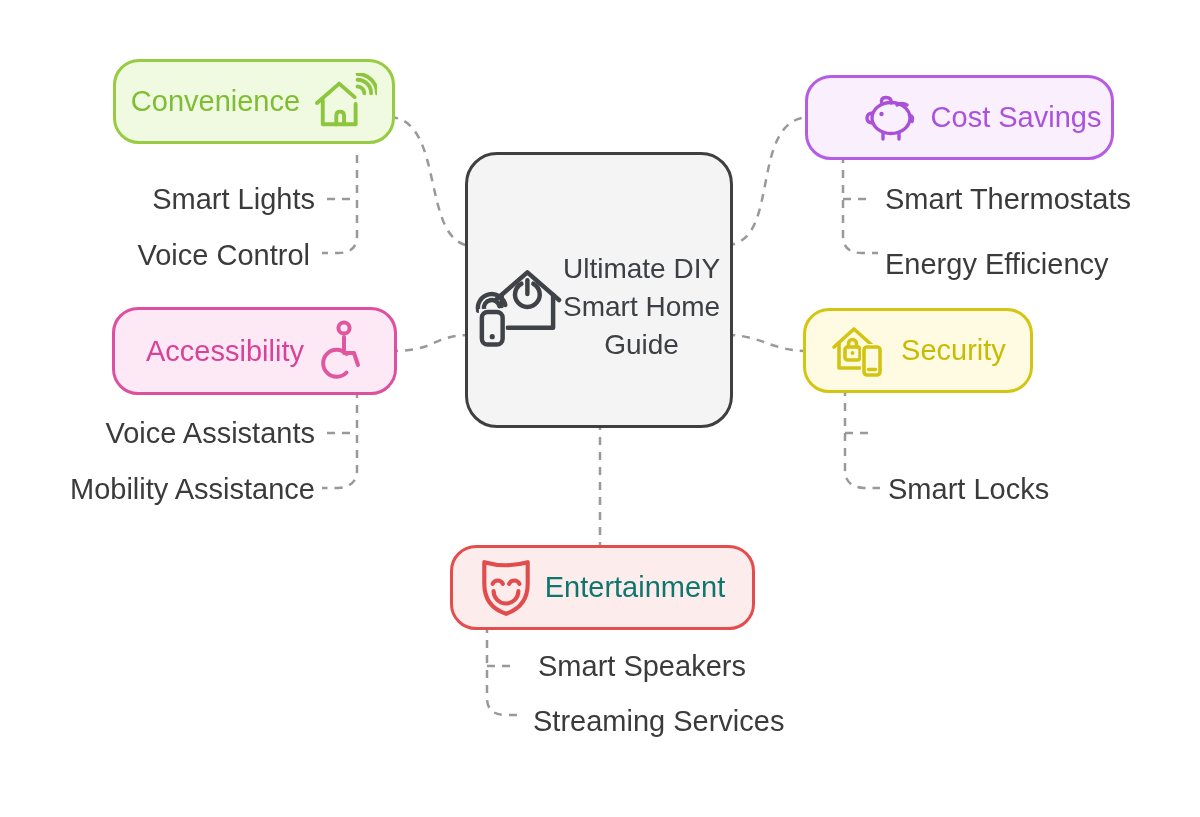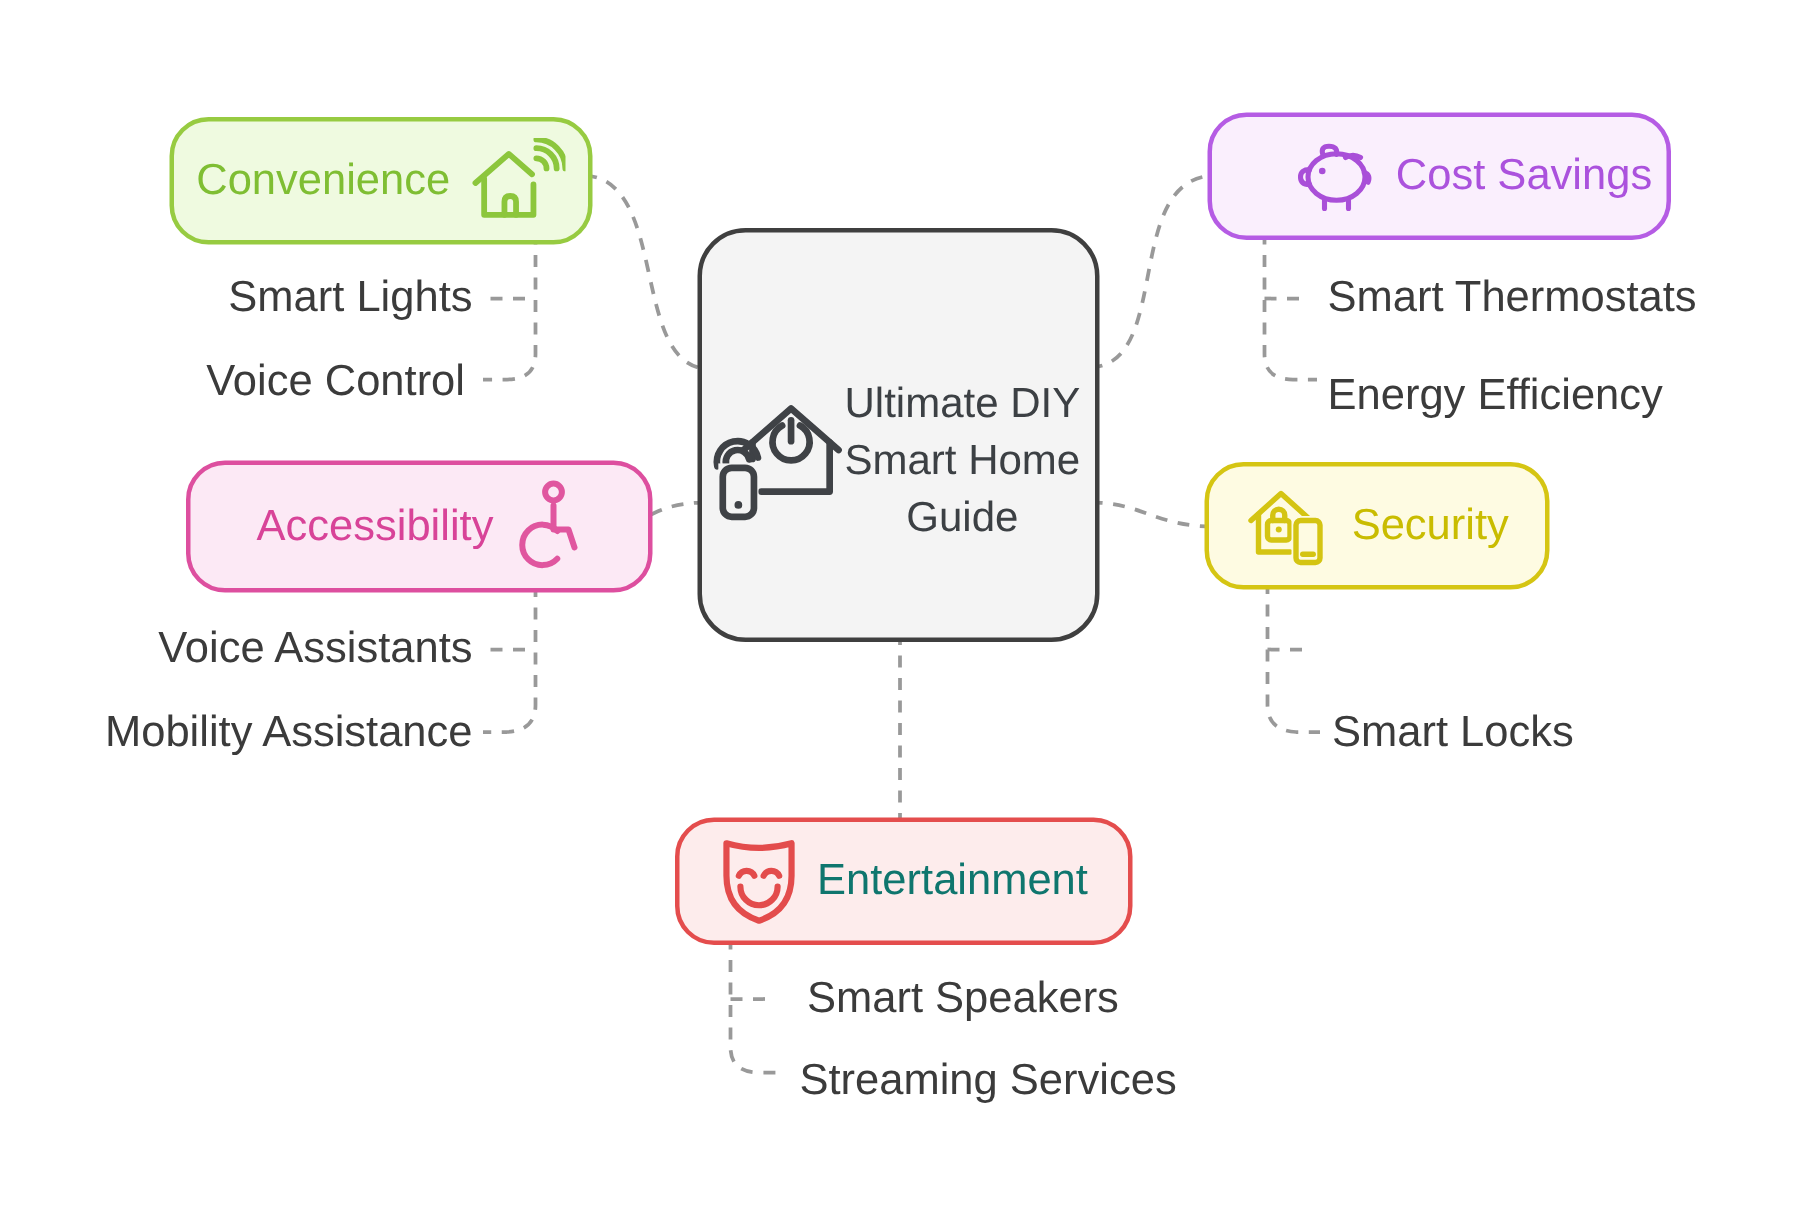--- a/index.html
+++ b/index.html
@@ -76,21 +76,21 @@
         <circle cx="24.5" cy="79" r="2.6" fill="#3F4246" stroke="none"></circle>
       </svg>
     </span>
     <div class="center-title">
       <div>Ultimate DIY</div>
       <div>Smart Home</div>
       <div>Guide</div>
     </div>
   </div>
 
-  <div class="node branch green" style="left:113px;top:78px;width:282px;height:85px;">
+  <div class="node branch green" style="left:113px;top:59px;width:282px;height:85px;">
     <span class="blabel">Convenience</span>
     <span class="bicon">
       <svg class="icon" width="64" height="58" viewBox="0 0 66 60" fill="none" stroke="#8CC63C" stroke-width="4" stroke-linecap="round" stroke-linejoin="round">
         <path d="M4,31 L27,11 L43,25"></path>
         <path d="M10,28 V53 H44 V32"></path>
         <path d="M24,53 V44 q0,-4 4,-4 q4,0 4,4 V53"></path>
         <path d="M46,14 a7,7 0 0 1 7,7"></path>
         <path d="M46,7 a14,14 0 0 1 14,14"></path>
         <path d="M46,1 a20,20 0 0 1 20,20"></path>
       </svg>
@@ -106,21 +106,21 @@
         <path d="M37,12 q5,-3 10,0"></path>
         <circle cx="21.5" cy="21" r="2.2" fill="#A94FD8" stroke="none"></circle>
         <path d="M23,40 v6"></path>
         <path d="M39,40 v6"></path>
         <path d="M49.5,22 q4.5,1.5 2.5,6.5"></path>
       </svg>
     </span>
     <span class="blabel">Cost Savings</span>
   </div>
 
-  <div class="node branch pink" style="left:124px;top:307px;width:311px;height:88px;text-align:center;">
+  <div class="node branch pink" style="left:112px;top:307px;width:285px;height:88px;text-align:center;">
     <span class="blabel">Accessibility</span>
     <span class="bicon">
       <svg class="icon" width="46" height="62" viewBox="0 0 46 62" fill="none" stroke="#E0569F" stroke-width="4" stroke-linecap="round" stroke-linejoin="round">
         <circle cx="27" cy="8" r="5.6"></circle>
         <path d="M27,17 V33 H37 L41,45"></path>
         <path d="M29.5,52.5 A13.5,13.5 0 1 1 29.5,34"></path>
       </svg>
     </span>
   </div>
 

